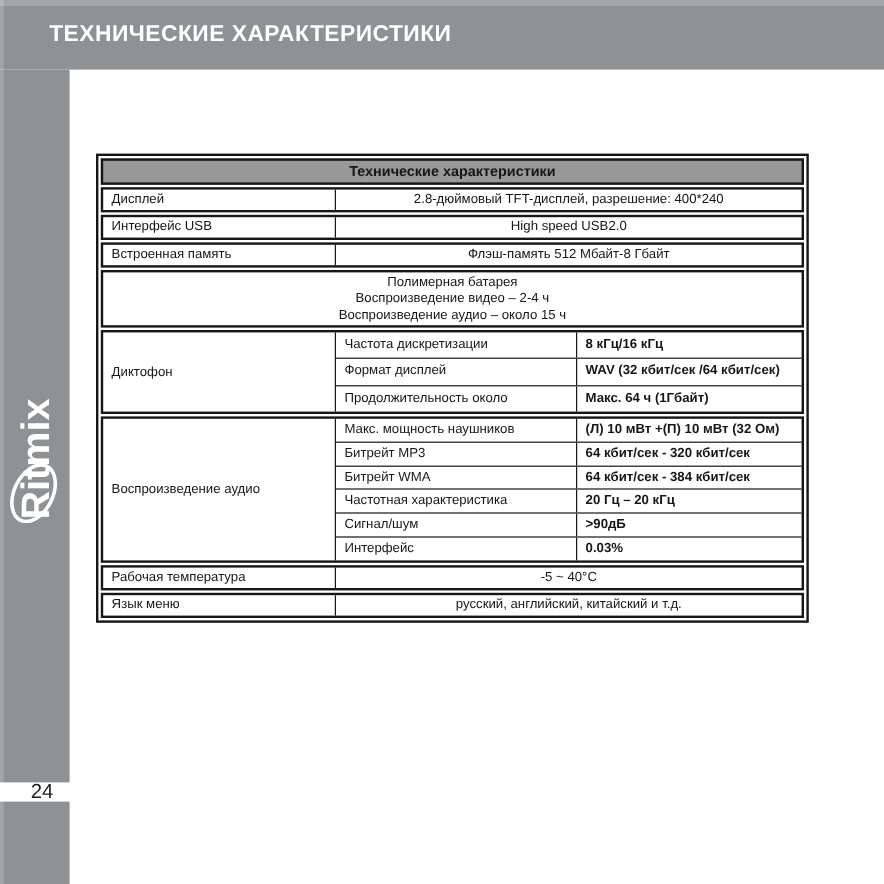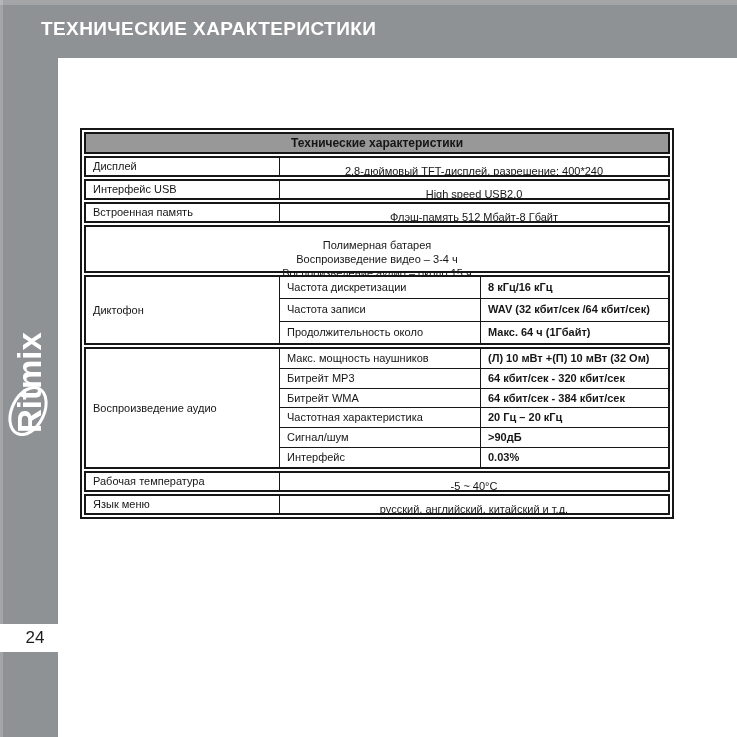--- a/index.html
+++ b/index.html
@@ -19,21 +19,21 @@
   .strip-top{position:absolute;left:0;top:0;width:737px;height:5px;background:rgba(255,255,255,0.18);}
   .strip-left{position:absolute;left:0;top:0;width:3px;height:737px;background:rgba(255,255,255,0.18);}
   .page-title{
     position:absolute;left:41px;top:0;height:58px;display:flex;align-items:center;
     color:#ffffff;font-size:19px;font-weight:bold;letter-spacing:0.4px;white-space:nowrap;
   }
   
   .logo-wrap{position:absolute;left:4px;top:296px;width:52px;height:140px;}
   
   .pagenum-band{
-    position:absolute;left:0;top:624px;width:70px;height:28px;background:#ffffff;
+    position:absolute;left:0;top:652px;width:70px;height:16px;background:#ffffff;
     display:flex;align-items:center;justify-content:center;
     font-size:17px;color:#1d1d1d;text-align:right;
   }
   
   .spec-table{
     position:absolute;left:80px;top:128px;width:594px;
     box-sizing:border-box;border:2px solid var(--ink);background:#ffffff;
     padding:2px;display:flex;flex-direction:column;gap:2px;
     font-size:11px;line-height:13px;
   }
@@ -45,21 +45,21 @@
     font-weight:bold;font-size:12px;}
   .h-simple{height:21px;}
   .h-power{height:48px;}
   .h-dicto{height:70px;}
   .h-audio{height:122px;}
   .cell-label{
     width:194px;flex-shrink:0;box-sizing:border-box;border-right:1px solid var(--ink);
     display:flex;align-items:center;padding:1px 8px 1px 7px;
   }
   .cell-value{
-    flex:1;display:flex;align-items:center;justify-content:center;text-align:center;padding:1px 4px;margin-top:10px;
+    flex:1;display:flex;align-items:center;justify-content:center;text-align:center;padding:1px 4px;
   }
   .cell-value.multiline{flex-direction:column;justify-content:flex-start;line-height:14px;}
   .group-rows{flex:1;display:flex;flex-direction:column;}
   .sub-row{display:flex;flex:1;min-height:0;}
   .sub-row + .sub-row{border-top:1px solid var(--ink);}
   .cell-prop{
     width:201px;flex-shrink:0;box-sizing:border-box;border-right:1px solid var(--ink);
     display:flex;align-items:center;padding:1px 6px 1px 7px;
   }
   .cell-subvalue{flex:1;display:flex;align-items:center;padding:1px 6px 1px 7px;font-weight:bold;}
@@ -100,34 +100,34 @@
   </div>
 
   <div class="row h-simple">
     <div class="cell-label">Встроенная память</div>
     <div class="cell-value">Флэш-память 512 Мбайт-8 Гбайт</div>
   </div>
 
   <div class="row h-power">
     <div class="cell-value multiline">
       <div>Полимерная батарея</div>
-      <div>Воспроизведение видео – 3-4 ч</div>
+      <div>Воспроизведение видео – 2-4 ч</div>
       <div>Воспроизведение аудио – около 15 ч</div>
     </div>
   </div>
 
   <div class="row h-dicto">
     <div class="cell-label">Диктофон</div>
     <div class="group-rows">
       <div class="sub-row">
         <div class="cell-prop">Частота дискретизации</div>
         <div class="cell-subvalue">8 кГц/16 кГц</div>
       </div>
       <div class="sub-row">
-        <div class="cell-prop">Частота записи</div>
+        <div class="cell-prop">Формат дисплей</div>
         <div class="cell-subvalue">WAV (32 кбит/сек /64 кбит/сек)</div>
       </div>
       <div class="sub-row">
         <div class="cell-prop">Продолжительность около</div>
         <div class="cell-subvalue">Макс. 64 ч (1Гбайт)</div>
       </div>
     </div>
   </div>
 
   <div class="row h-audio">

